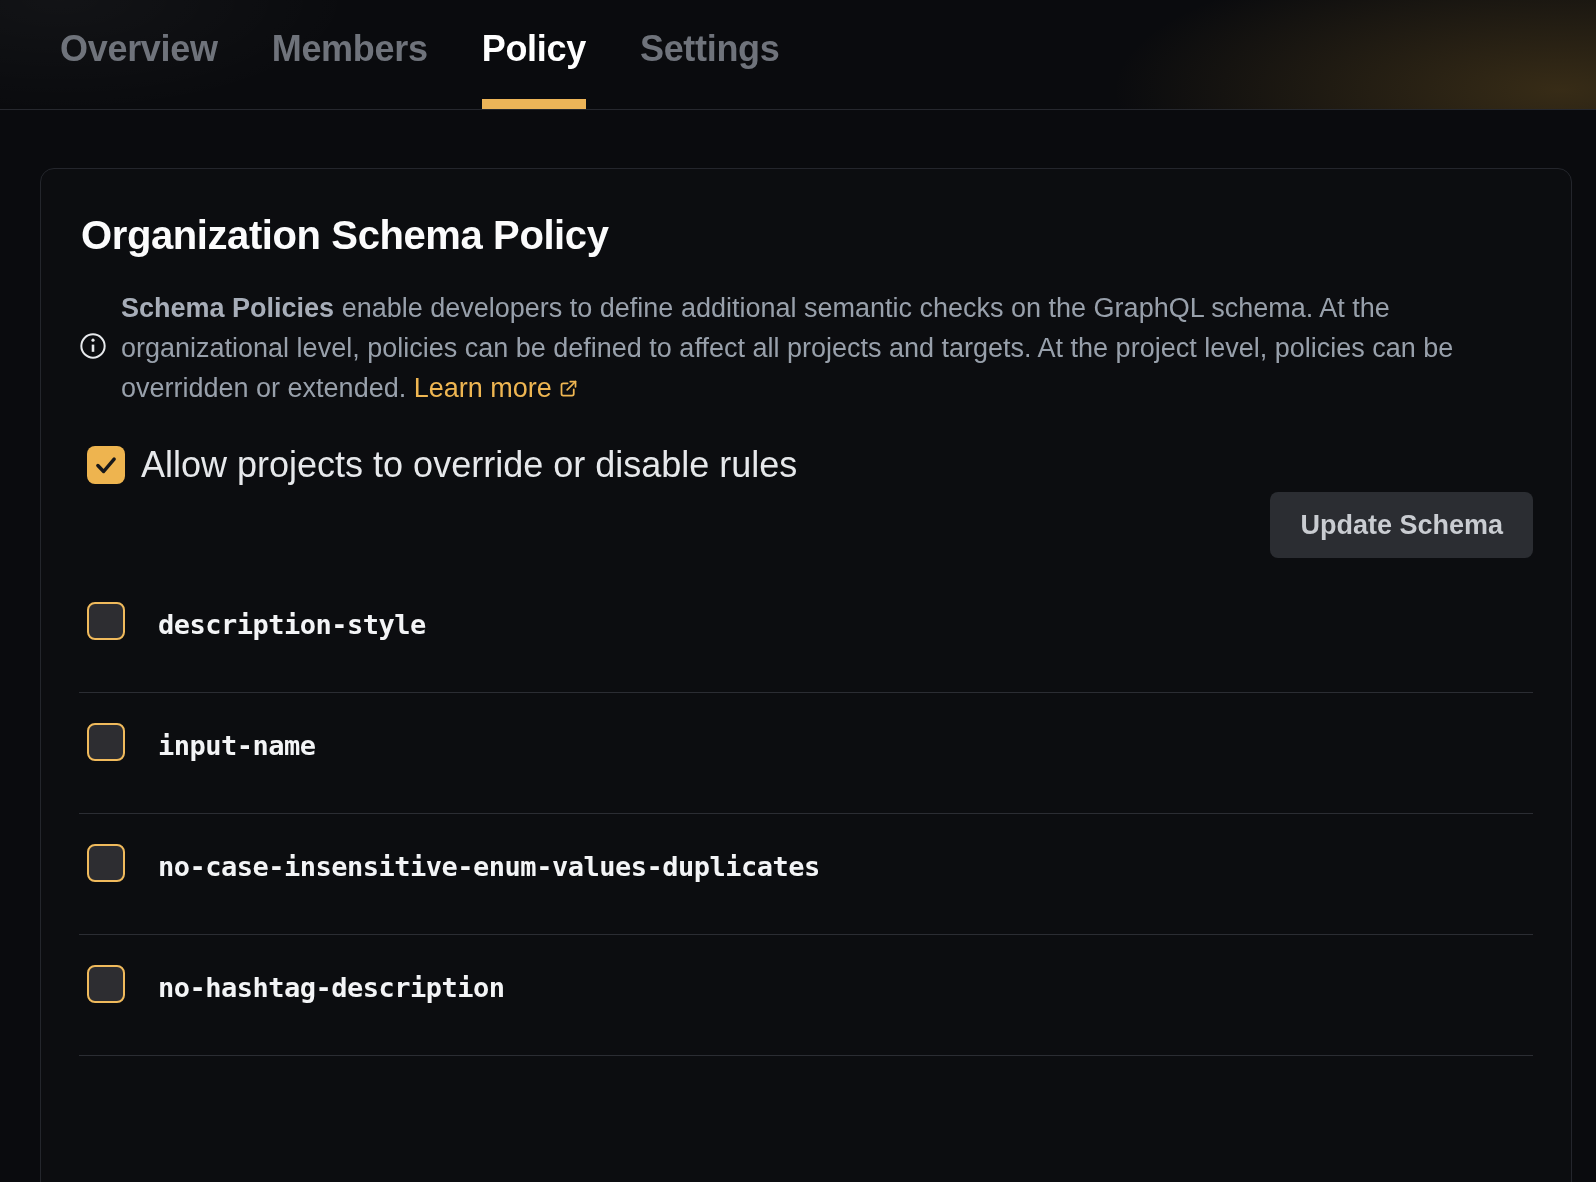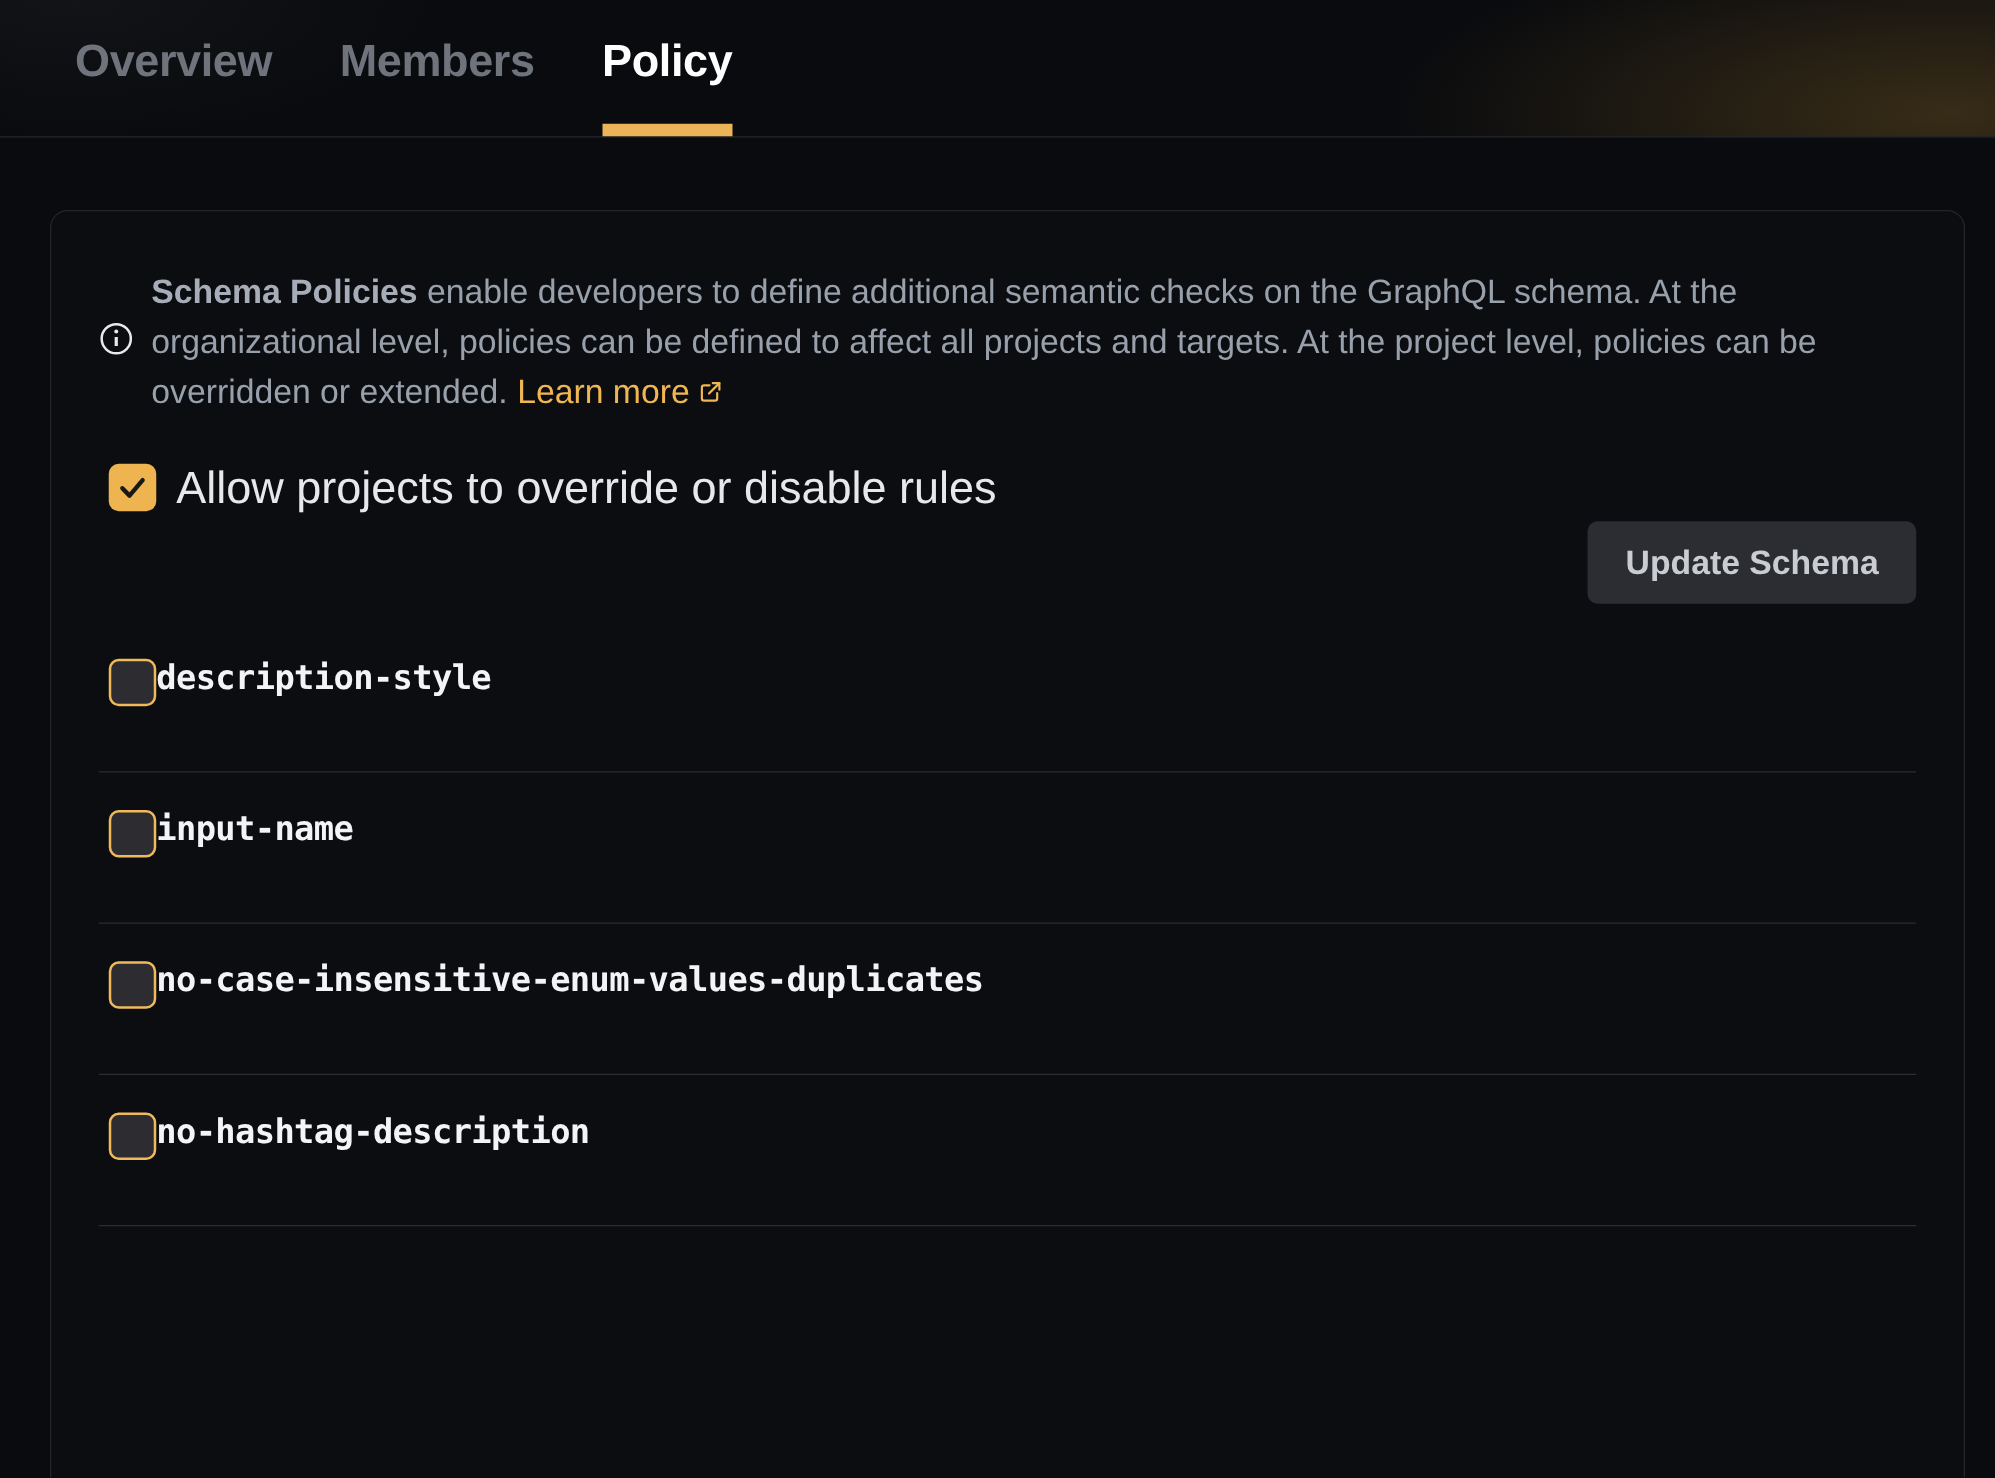--- a/index.html
+++ b/index.html
@@ -132,44 +132,47 @@
     font-size: 27px;
     font-weight: 700;
     color: #c9ccd1;
     cursor: pointer;
   }
 
   
   .rules { list-style: none; }
   .rule-row {
     display: flex;
-    align-items: flex-start;
+    align-items: flex-end;
+    gap: 33px;
     padding: 30px 0 52px 8px;
     border-bottom: 1px solid #2b2d33;
   }
   .rule-name {
     font-family: "DejaVu Sans Mono", "Liberation Mono", monospace;
     font-weight: 700;
     font-size: 27px;
     color: #f3f4f6;
     letter-spacing: -0.5px;
   }
 </style>
 </head>
 <body>
 
 <header class="tabbar">
   <div class="tab">Overview</div>
   <div class="tab">Members</div>
   <div class="tab active">Policy</div>
+  <div class="tab">Settings</div>
 </header>
 
 <main>
   <section class="card">
 
+    <h1 class="card-title">Organization Schema Policy</h1>
 
     <div class="callout">
       <span class="info-wrap">
         <svg width="28" height="28" viewBox="0 0 24 24" fill="none" stroke="currentColor" stroke-width="1.7">
           <circle cx="12" cy="12" r="10"></circle>
           <line x1="12" y1="10.8" x2="12" y2="17" stroke-width="2.2"></line>
           <circle cx="12" cy="7" r="1.35" fill="currentColor" stroke="none"></circle>
         </svg>
       </span>
       <p>

